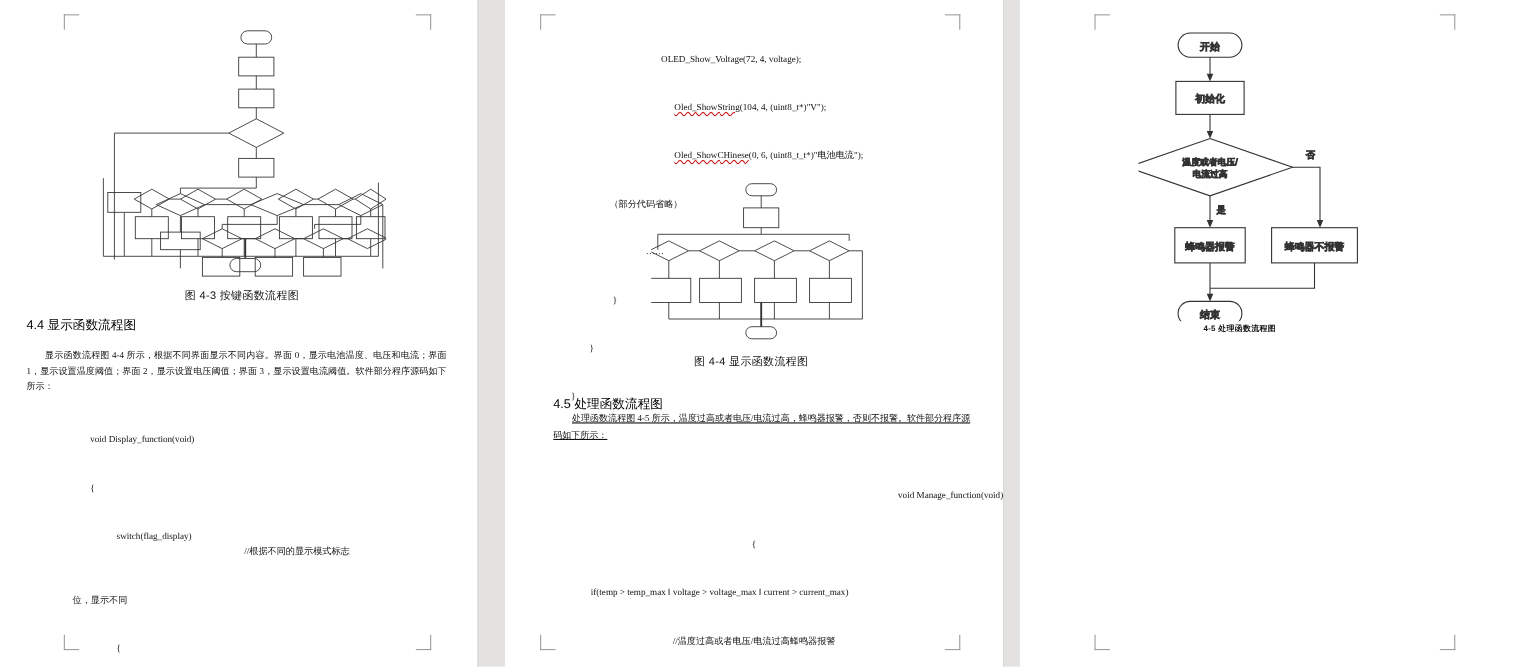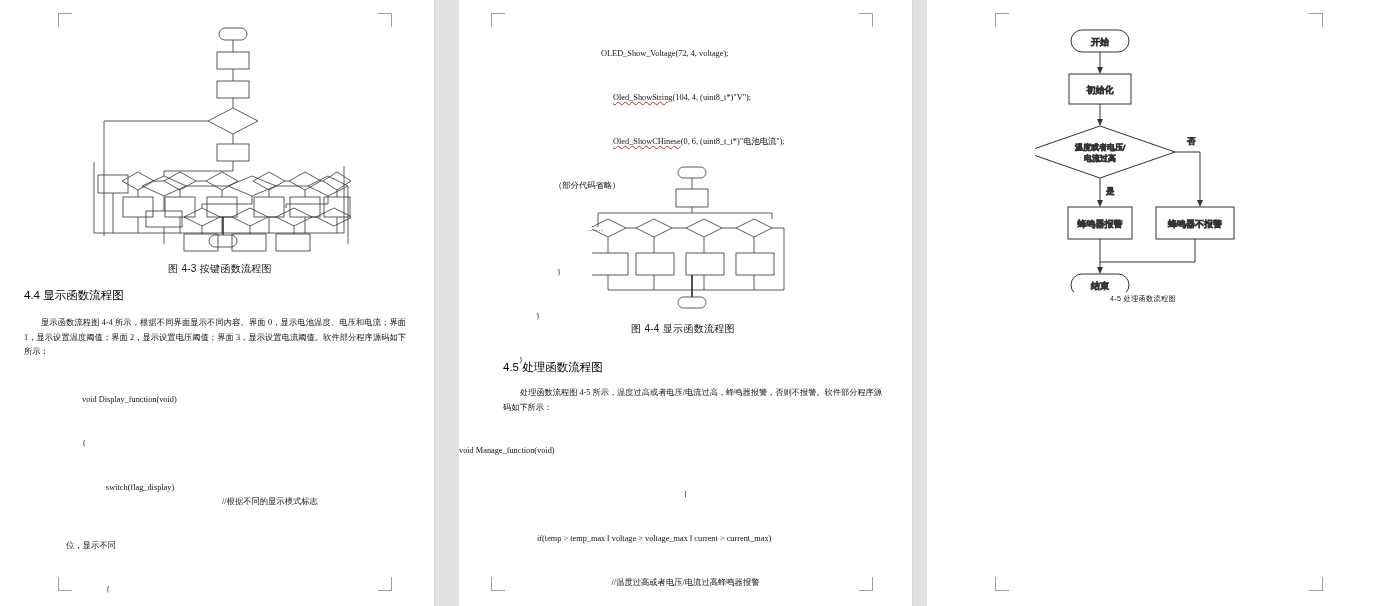--- a/index.html
+++ b/index.html
@@ -254,24 +254,24 @@
           <line x1="100" y1="110" x2="100" y2="132" stroke-width="1.7"></line>
           <rect x="86" y="132" width="28" height="11" rx="5.5"></rect>
         </g>
       </svg>
     </div>
 
     <div class="cap" style="left:172px;top:322px;">图 4-4   显示函数流程图</div>
 
     <div class="body-txt h2" style="left:44px;top:360px;">4.5  处理函数流程图</div>
 
-    <div class="body-txt para" style="left:44px;top:386px;width:379px;text-indent:17px;">处理函数流程图 4-5 所示，温度过高或者电压/电流过高，蜂鸣器报警，否则不报警。软件部分程序源码如下所示：</div>
+    <div class="body-txt para" style="left:44px;top:374px;width:379px;text-indent:17px;text-decoration:underline;">处理函数流程图 4-5 所示，温度过高或者电压/电流过高，蜂鸣器报警，否则不报警。软件部分程序源码如下所示：</div>
 
     <div class="body-txt code" style="left:0px;top:415px;width:453px;">
-      <div style="text-align:left;">void Manage_function(void)</div>
+      <div style="text-align:right;">void Manage_function(void)</div>
       <div style="text-align:center;">{</div>
       <div style="padding-left:78px;">if(temp &gt; temp_max ‖ voltage &gt; voltage_max ‖ current &gt; current_max)</div>
       <div style="text-align:center;">//温度过高或者电压/电流过高蜂鸣器报警</div>
       
       
       
       
       
       
     </div>
@@ -330,16 +330,16 @@
 
           <path d="M160 217 L160 240 L65 240"></path>
           <path d="M65 217 L65 248"></path>
           <polygon points="65,252 62,245 68,245" fill="#333" stroke="none"></polygon>
           <rect x="36" y="252" width="58" height="22" rx="11"></rect>
           <text x="65" y="267" text-anchor="middle" font-size="9">结束</text>
         </g>
       </svg>
     </div>
 
-    <div class="cap" style="left:1094px;top:294px;left:167px;font-weight:normal;font-size:7.2px;margin-left:16px;">4-5 处理函数流程图</div>
+    <div class="cap" style="left:1094px;top:294px;left:167px;font-weight:bold;font-size:7.2px;">4-5 处理函数流程图</div>
   </div>
 
 </div>
 
 </body></html>

